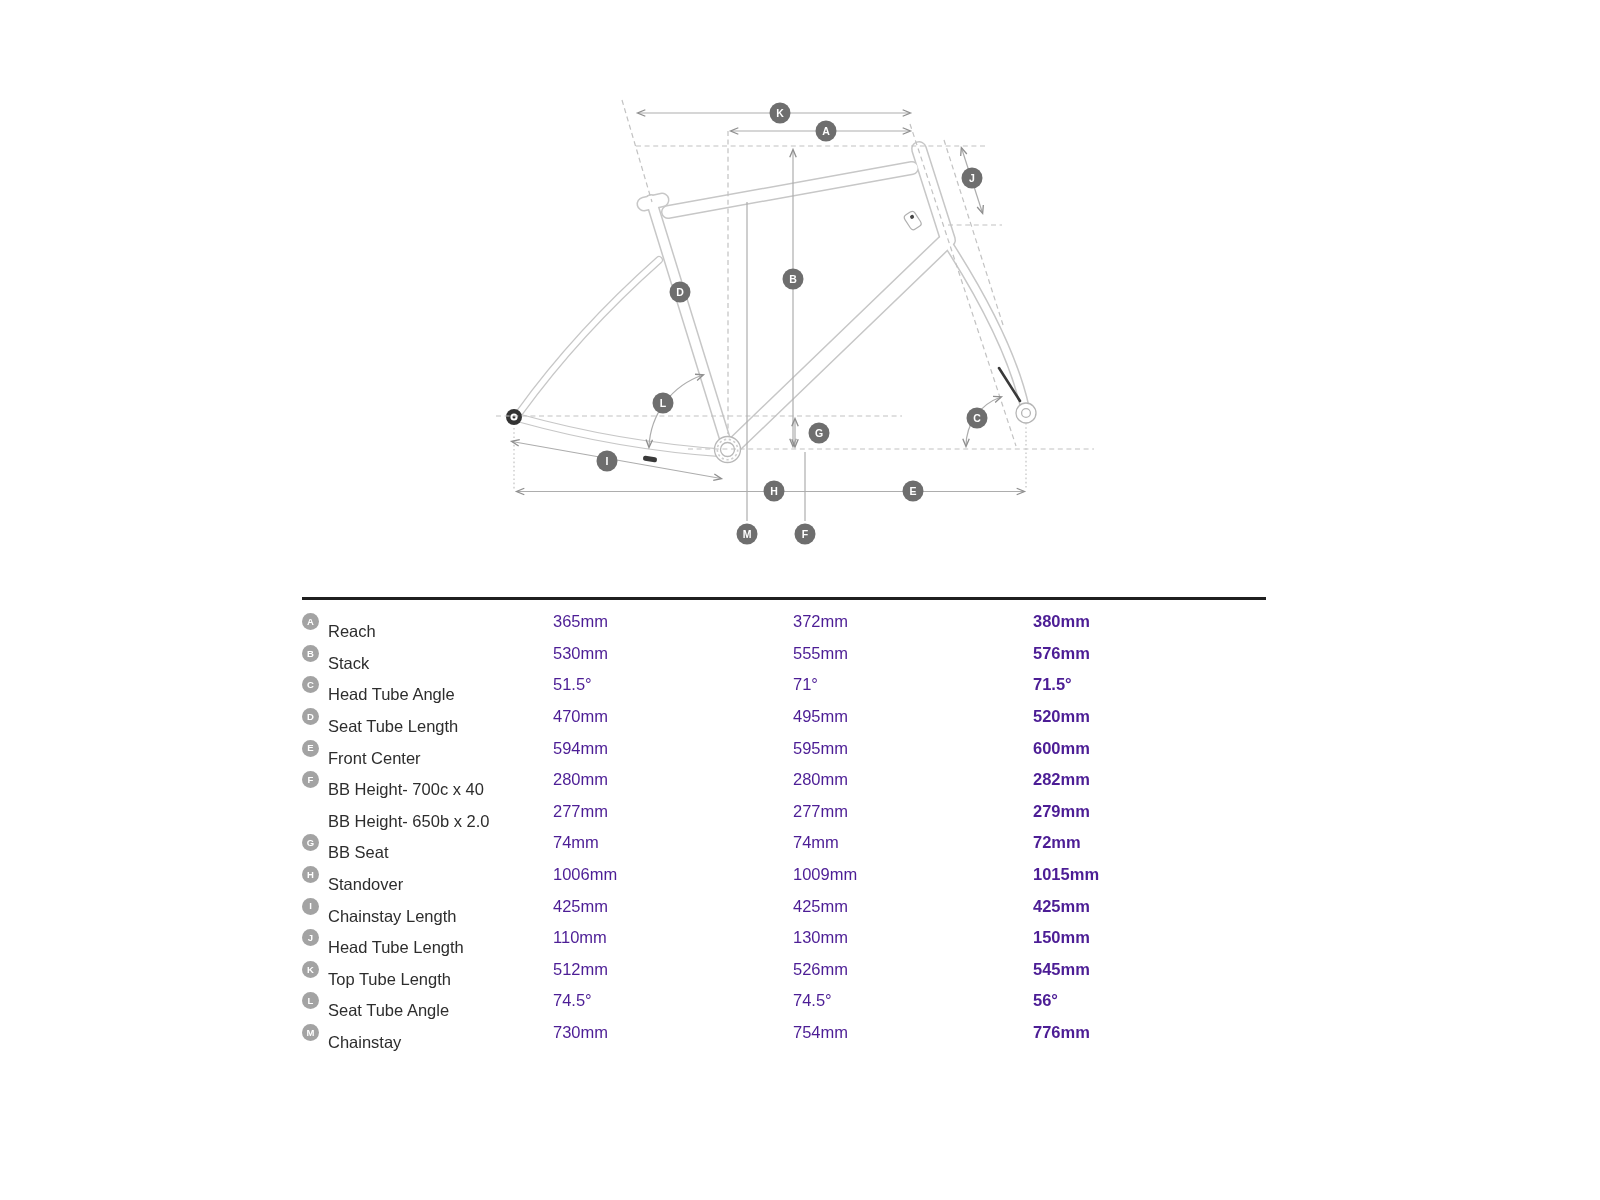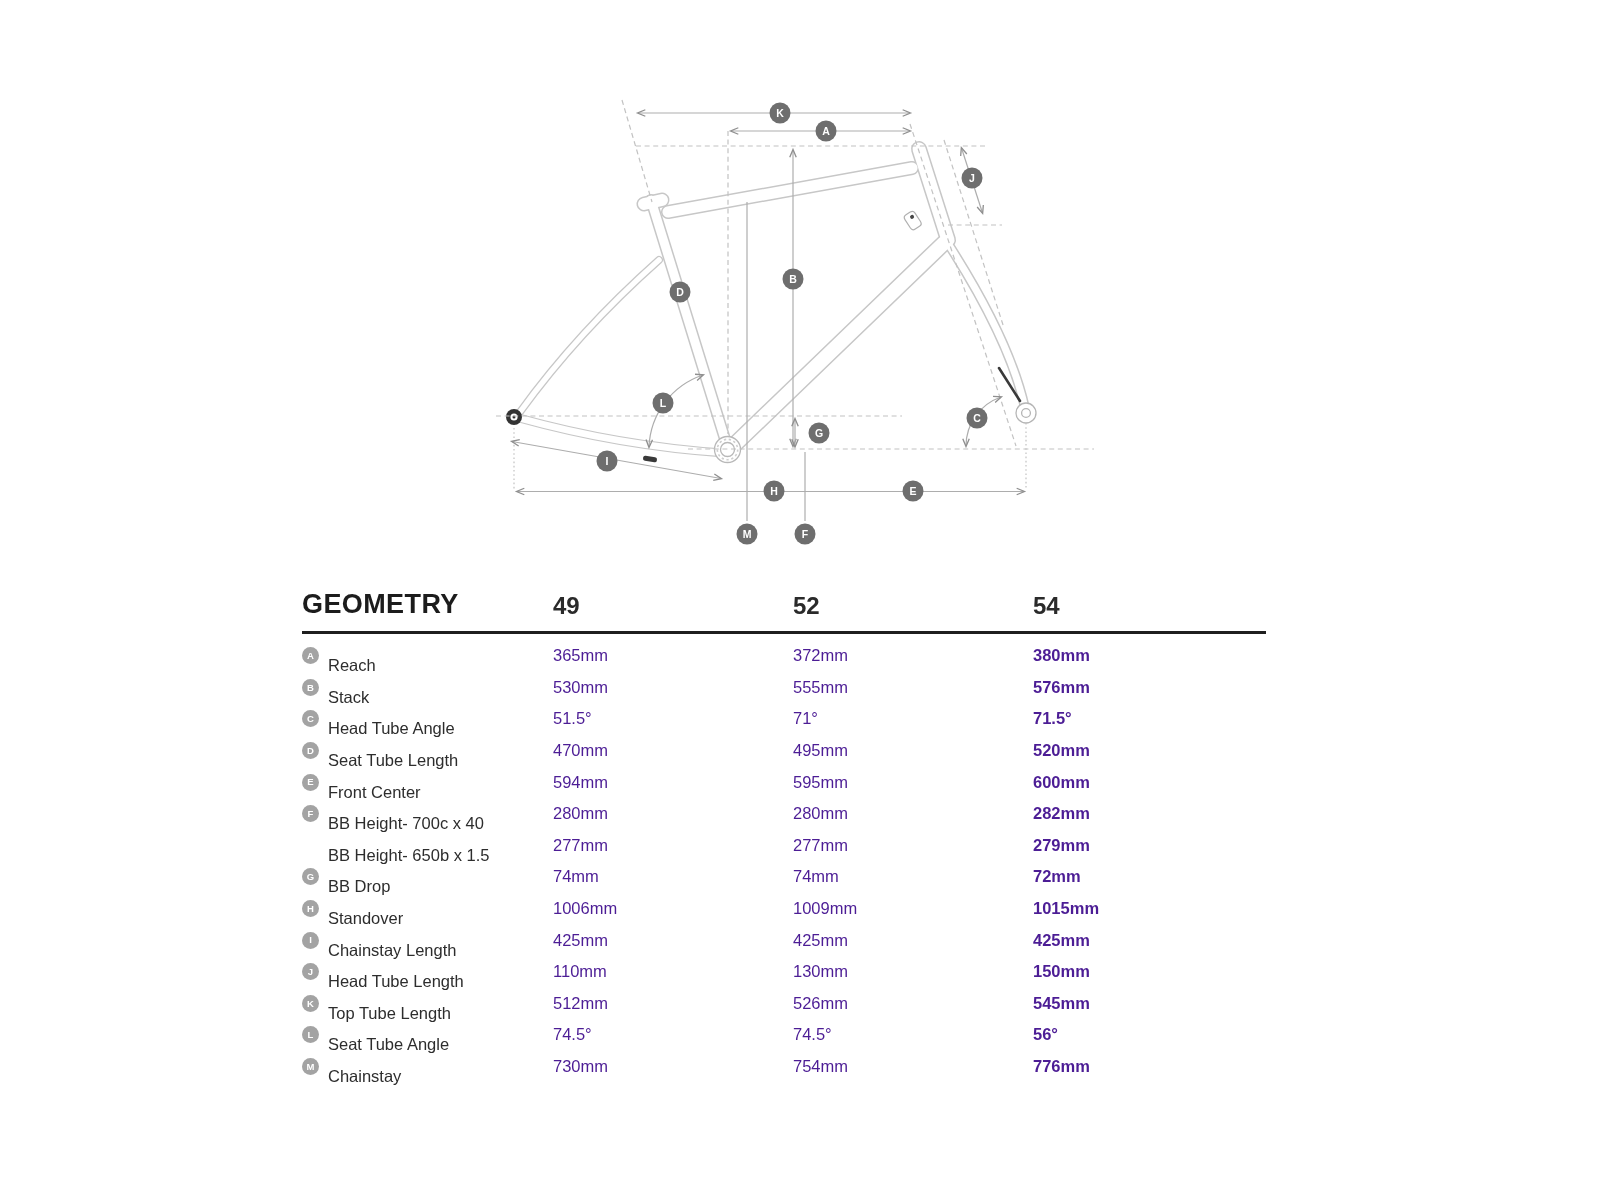--- a/index.html
+++ b/index.html
@@ -138,26 +138,20 @@
           <text x="780" y="113" dy="0.36em" text-anchor="middle" fill="#ffffff" font-size="10.5" font-weight="700" font-family="&quot;Liberation Sans&quot;, sans-serif">K</text>
           <circle cx="663" cy="403" r="10.5" fill="#6e6e6e"></circle>
           <text x="663" y="403" dy="0.36em" text-anchor="middle" fill="#ffffff" font-size="10.5" font-weight="700" font-family="&quot;Liberation Sans&quot;, sans-serif">L</text>
           <circle cx="747" cy="534" r="10.5" fill="#6e6e6e"></circle>
           <text x="747" y="534" dy="0.36em" text-anchor="middle" fill="#ffffff" font-size="10.5" font-weight="700" font-family="&quot;Liberation Sans&quot;, sans-serif">M</text>
         </g>
     </svg>
   </div>
 
   <div id="geo-table">
-    <div class="tbl-header">
-      <div class="tbl-title">GEOMETRY</div>
-      <div class="tbl-col">49</div>
-      <div class="tbl-col">52</div>
-      <div class="tbl-col">54</div>
-    </div>
     <div class="tbl-divider"></div>
     <div class="tbl-body" id="tbl-body">
     <div class="tbl-row">
       <div class="row-badge-cell">
         <div class="row-badge">A</div>
       </div>
       <div class="row-label">Reach</div>
       <div class="row-val">365mm</div>
       <div class="row-val">372mm</div>
       <div class="row-val">380mm</div>
@@ -210,31 +204,31 @@
       <div class="row-label">BB Height- 700c x 40</div>
       <div class="row-val">280mm</div>
       <div class="row-val">280mm</div>
       <div class="row-val">282mm</div>
     </div>
 
     <div class="tbl-row">
       <div class="row-badge-cell">
         <div class="row-badge empty"></div>
       </div>
-      <div class="row-label">BB Height- 650b x 1.5</div>
+      <div class="row-label">BB Height- 650b x 2.0</div>
       <div class="row-val">277mm</div>
       <div class="row-val">277mm</div>
       <div class="row-val">279mm</div>
     </div>
 
     <div class="tbl-row">
       <div class="row-badge-cell">
         <div class="row-badge">G</div>
       </div>
-      <div class="row-label">BB Drop</div>
+      <div class="row-label">BB Seat</div>
       <div class="row-val">74mm</div>
       <div class="row-val">74mm</div>
       <div class="row-val">72mm</div>
     </div>
 
     <div class="tbl-row">
       <div class="row-badge-cell">
         <div class="row-badge">H</div>
       </div>
       <div class="row-label">Standover</div>

